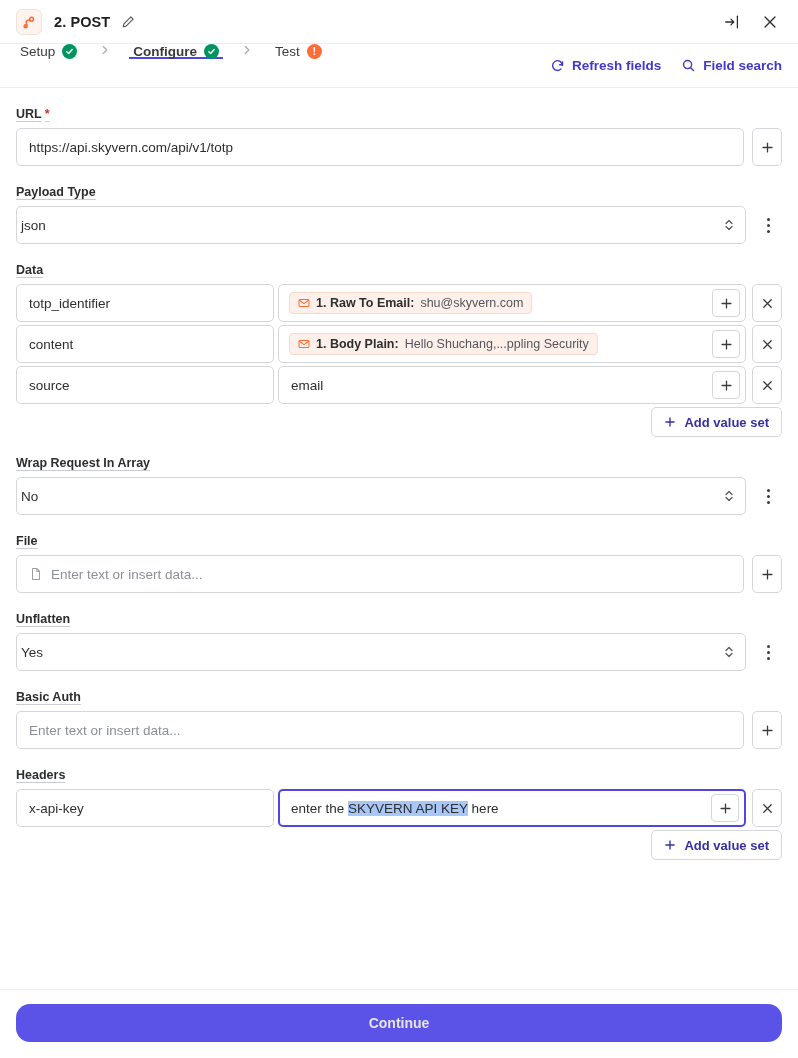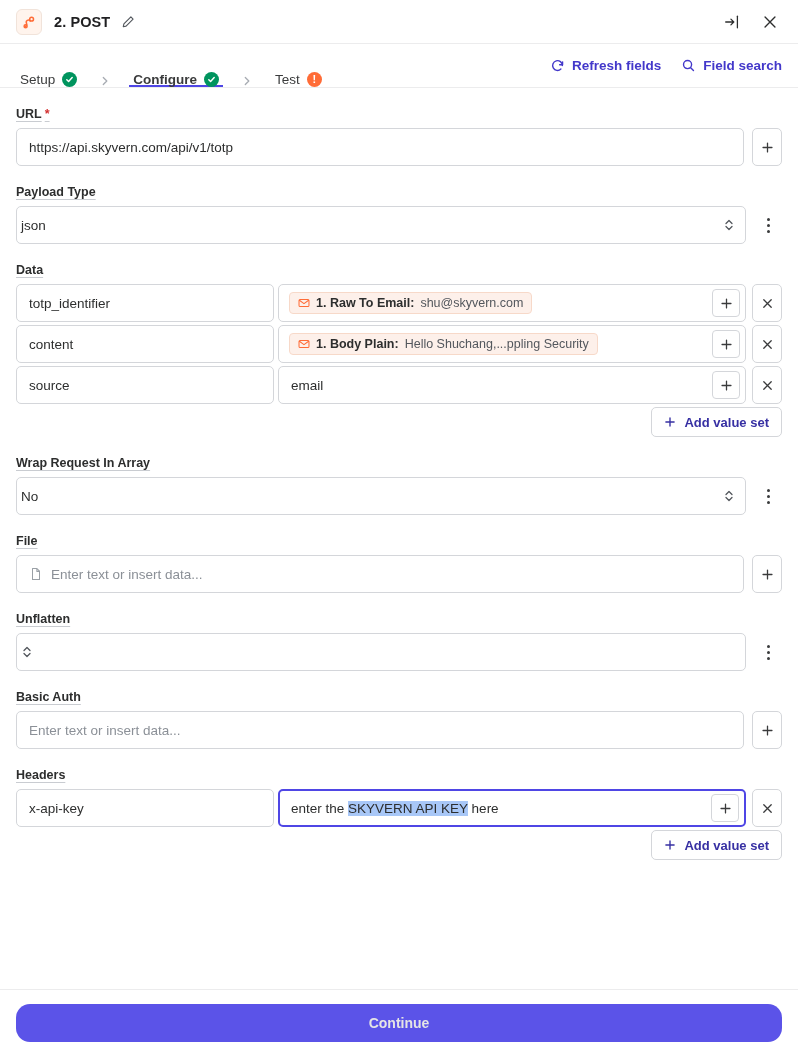--- a/index.html
+++ b/index.html
@@ -68,21 +68,21 @@
   .stepsbar {
     height: 44px;
     display: flex;
     align-items: stretch;
     padding: 0 16px;
     border-bottom: 1px solid #ececed;
     flex: none;
   }
   .steps {
     display: flex;
-    align-items: flex-end;
+    align-items: flex-start;
     gap: 8px;
   }
   .step {
     display: flex;
     align-items: center;
     gap: 7px;
     padding: 0 4px;
     font-size: 13.5px;
     color: #3a3b3c;
     cursor: pointer;
@@ -597,20 +597,21 @@
               <path d="M7 2.2v9.6M2.2 7h9.6" stroke="#3a3b3c" stroke-width="1.4" stroke-linecap="round"></path>
             </svg>
         </div>
       </div>
     </div>
 
     <div class="field">
       <div class="label">Unflatten</div>
       <div class="input-row">
         <div class="select">
+          <span class="val">Yes</span>
           <span class="chev">
             <svg width="12" height="16" viewBox="0 0 12 16" fill="none">
               <path d="M3 6.5L6 3.5l3 3" stroke="#53575d" stroke-width="1.3" stroke-linecap="round" stroke-linejoin="round"></path>
               <path d="M3 9.5l3 3 3-3" stroke="#53575d" stroke-width="1.3" stroke-linecap="round" stroke-linejoin="round"></path>
             </svg>
           </span>
         </div>
         <div class="kebab">
           <span class="dots">
               <i></i>

